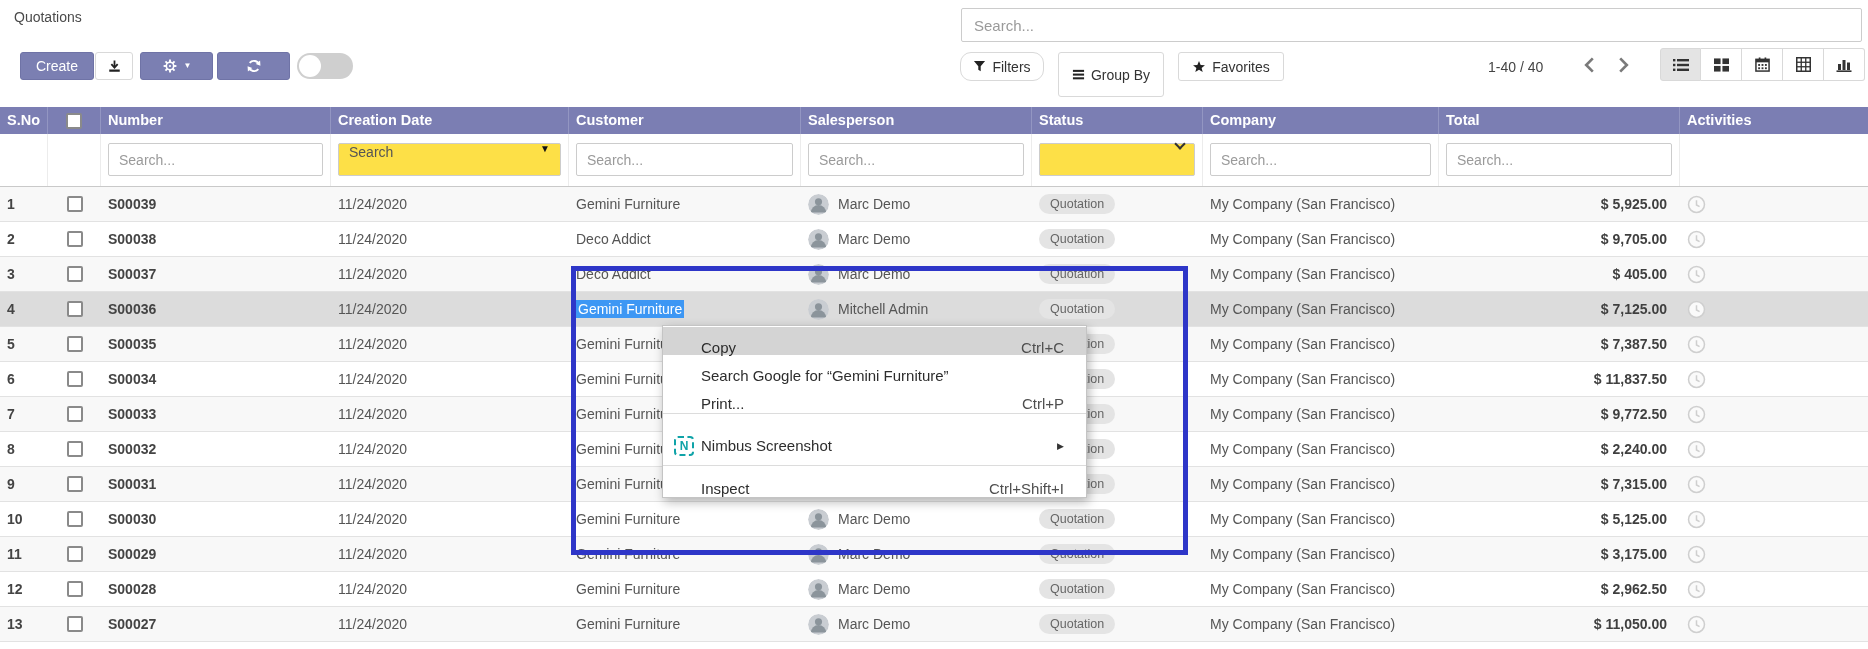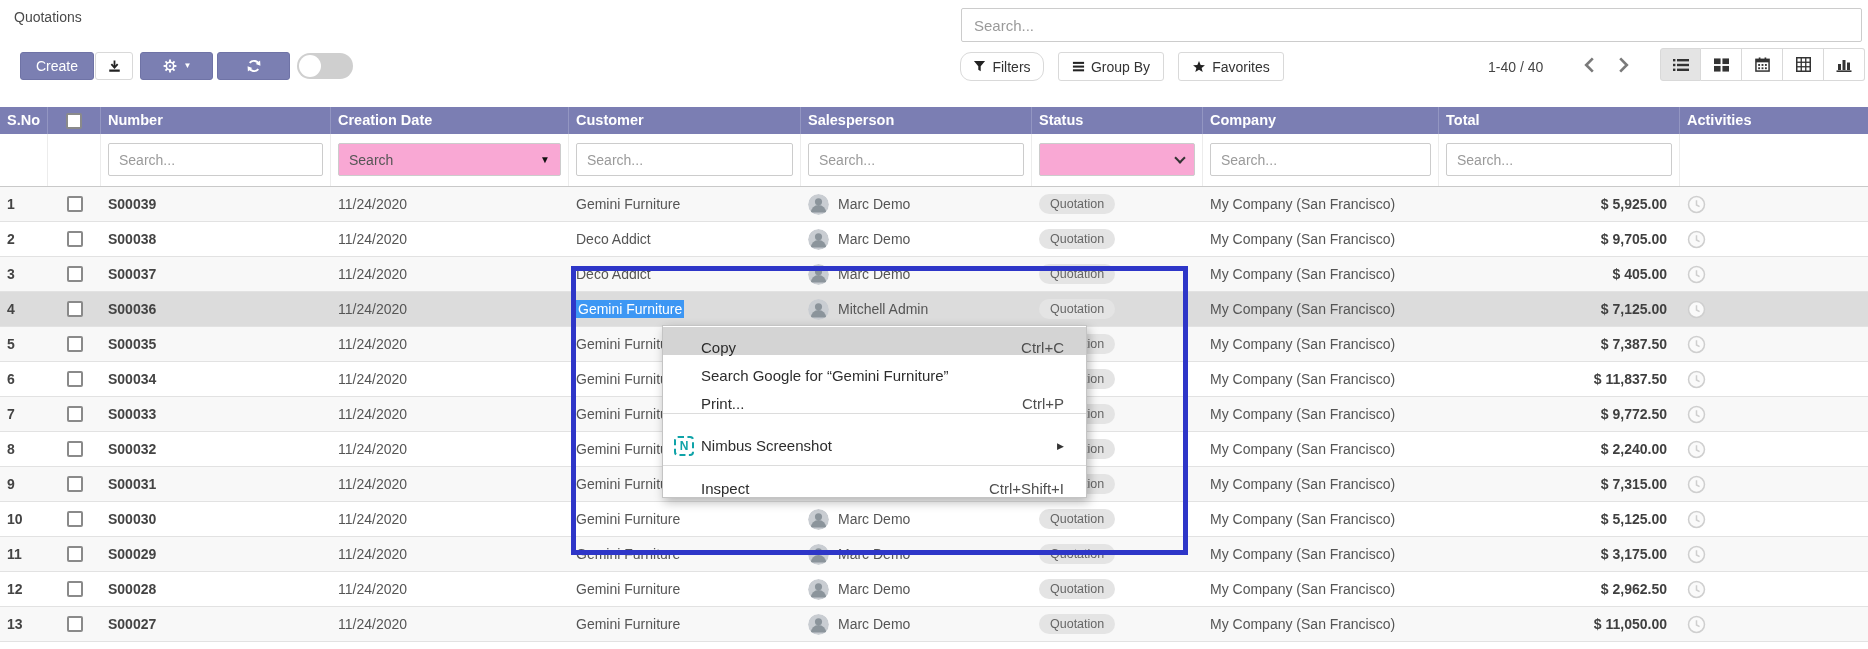--- a/index.html
+++ b/index.html
@@ -20,21 +20,21 @@
   #toggle { left:297px; top:53px; width:56px; height:26px; background:#cfcfcf;
             border-radius:13px; }
   #toggle .knob { position:absolute; left:2px; top:2px; width:22px; height:22px;
                   border-radius:50%; background:#fff; }
   .caret { font-size:8px; line-height:1; }
 
   #search-box { left:961px; top:8px; width:901px; height:34px; border:1px solid #ccc;
                 border-radius:2px; font-size:15px; padding:0 12px; color:#444; }
   #search-box::placeholder { color:#9a9a9a; }
   #filters-btn  { left:960px;  top:52px; width:84px;  height:29px;border-radius:11px; }
-  #groupby-btn  { left:1058px; top:52px; width:106px; height:29px; }
+  #groupby-btn  { left:1058px; top:52px; width:106px; height:45px; }
   #favorites-btn{ left:1178px; top:52px; width:106px; height:29px; }
 
   #pager-range { left:1488px; top:59px; font-size:14px; color:#444; }
   .pager-chev { top:53px; width:22px; height:24px; display:flex; align-items:center;
                 justify-content:center; cursor:pointer; }
   #pager-prev { left:1578px; } #pager-next { left:1612px; }
 
   #view-switcher { left:1660px; top:48px; display:flex; }
   .view-btn { width:41px; height:33px; background:#fff; border:1px solid #d9d9d9;
               border-left-width:0; display:flex; align-items:center; justify-content:center;
@@ -55,21 +55,21 @@
   #thead .right { padding-right:13px; }
   .hchk { display:flex; align-items:center; justify-content:center; }
 
   #tfilter { height:53px; border-bottom:1px solid #c9c9c9; background:#fff; }
   #tfilter .fcell { padding:9px 7px 0 7px; border-right:1px solid #ececec; }
   #tfilter .fcell:last-child { border-right:none; }
   .finput { width:100%; height:33px; border:1px solid #ccc; border-radius:2px;
             font-size:14px; padding:0 10px; color:#444; font-family:inherit; }
   .finput::placeholder { color:#9a9a9a; }
   .fselect { width:100%; height:33px; border:1px solid #ccc; border-radius:2px;
-             background:#f9a8d4; display:flex; align-items:center; padding:0 10px;
+             background:#fde047; display:flex; align-items:flex-start; padding:0 10px;
              color:#555; font-size:14px; cursor:pointer; }
   .fselect .spacer { flex:1; }
   .chev-down { width:8px; height:8px; border-right:2px solid #333;
                border-bottom:2px solid #333; transform:rotate(45deg); margin-top:-4px; }
 
   .trow { height:35px; border-bottom:1px solid #e2e2e2; background:#fff; cursor:pointer; }
   .trow.odd { background:#f8f8f8; }
   .trow.selected { background:#dcdcdc; }
   .tcell { display:flex; align-items:center; padding:0 7px; font-size:14px;
            color:#555; white-space:nowrap; overflow:hidden; }

